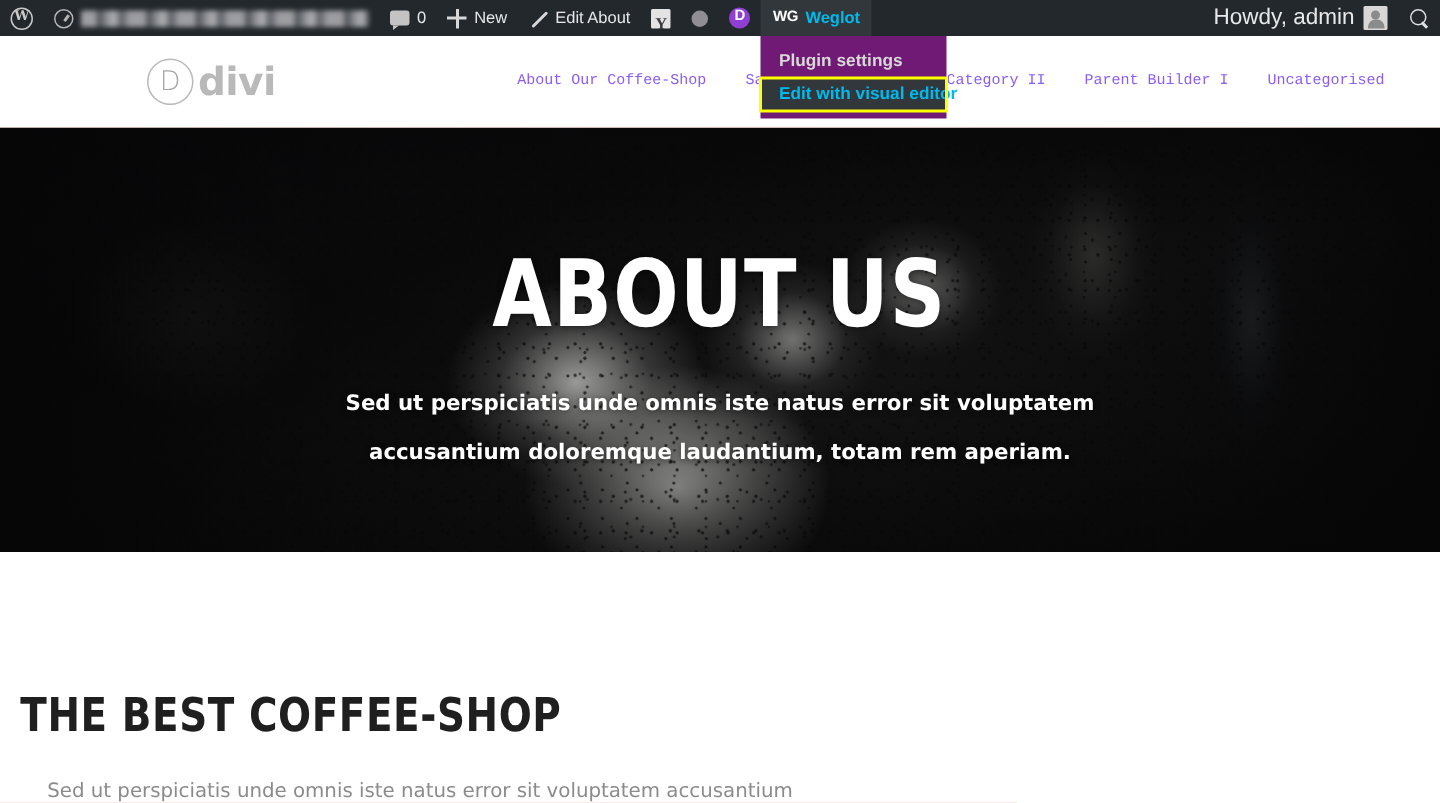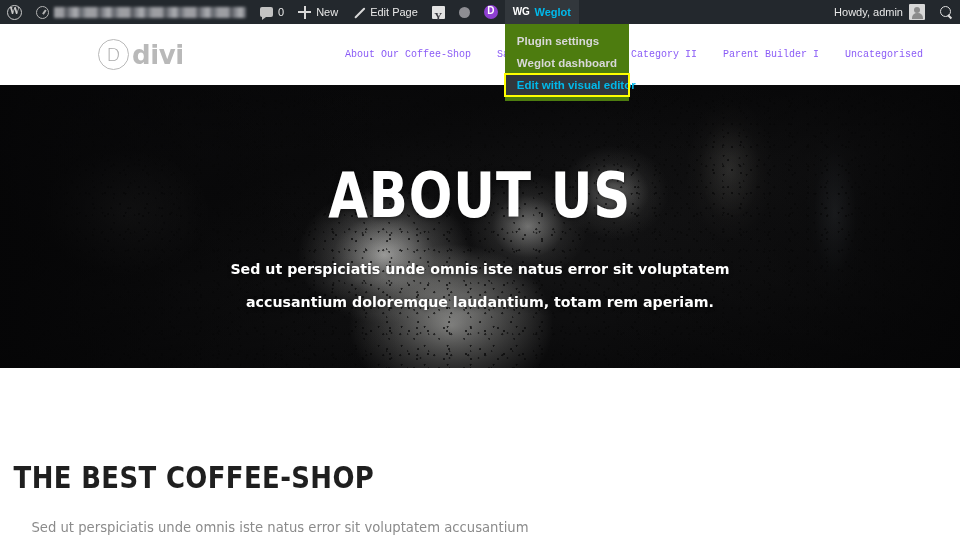--- a/index.html
+++ b/index.html
@@ -189,21 +189,21 @@
     color: #ffffff;
     letter-spacing: -0.3px;
   }
 
   
   #weglot-menu {
     position: absolute;
     left: 0;
     top: 24px;
     width: 124px;
-    background: #4d7c0f;
+    background: #701a75;
     padding: 6px 0 5px 0;
     z-index: 600;
   }
   .wg-menu-item {
     display: block;
     padding: 3px 12px;
     font-size: 11.5px;
     line-height: 16px;
     color: #d8d8d8;
     white-space: nowrap;
@@ -214,21 +214,21 @@
     outline: 2px solid #ffff00;
     outline-offset: -1px;
     background: #32373c;
   }
 
   .howdy {
     display: flex;
     align-items: center;
     gap: 6px;
     padding: 0 8px;
-    font-size: 11px;
+    font-size: 15px;
     color: #e8e8e8;
   }
   .avatar-box {
     width: 16px; height: 16px;
     background: #d7d7d7;
     position: relative;
     border-radius: 1px;
   }
   .avatar-box::before {
     content: "";
@@ -442,42 +442,41 @@
     <span>0</span>
   </div>
 
   <div class="ab-item">
     <span class="plus-icon"></span>
     <span>New</span>
   </div>
 
   <div class="ab-item">
     <span class="pencil-icon"></span>
-    <span>Edit Page</span>
+    <span>Edit About</span>
   </div>
 
   <div class="ab-item">
     <span class="yoast-icon"></span>
   </div>
 
   <div class="ab-item">
     <span class="dot-icon"></span>
   </div>
 
   <div class="ab-item">
     <span class="divi-icon"></span>
   </div>
 
   <div class="ab-item" id="weglot-root">
     <span class="wg-mark">WG</span>
     <span>Weglot</span>
 
     <div id="weglot-menu">
       <a class="wg-menu-item">Plugin settings</a>
-      <a class="wg-menu-item">Weglot dashboard</a>
       <a class="wg-menu-item focused">Edit with visual editor</a>
     </div>
   </div>
 
   <div class="spacer"></div>
 
   <div class="howdy">
     <span>Howdy, admin</span>
     <span class="avatar-box"></span>
   </div>

